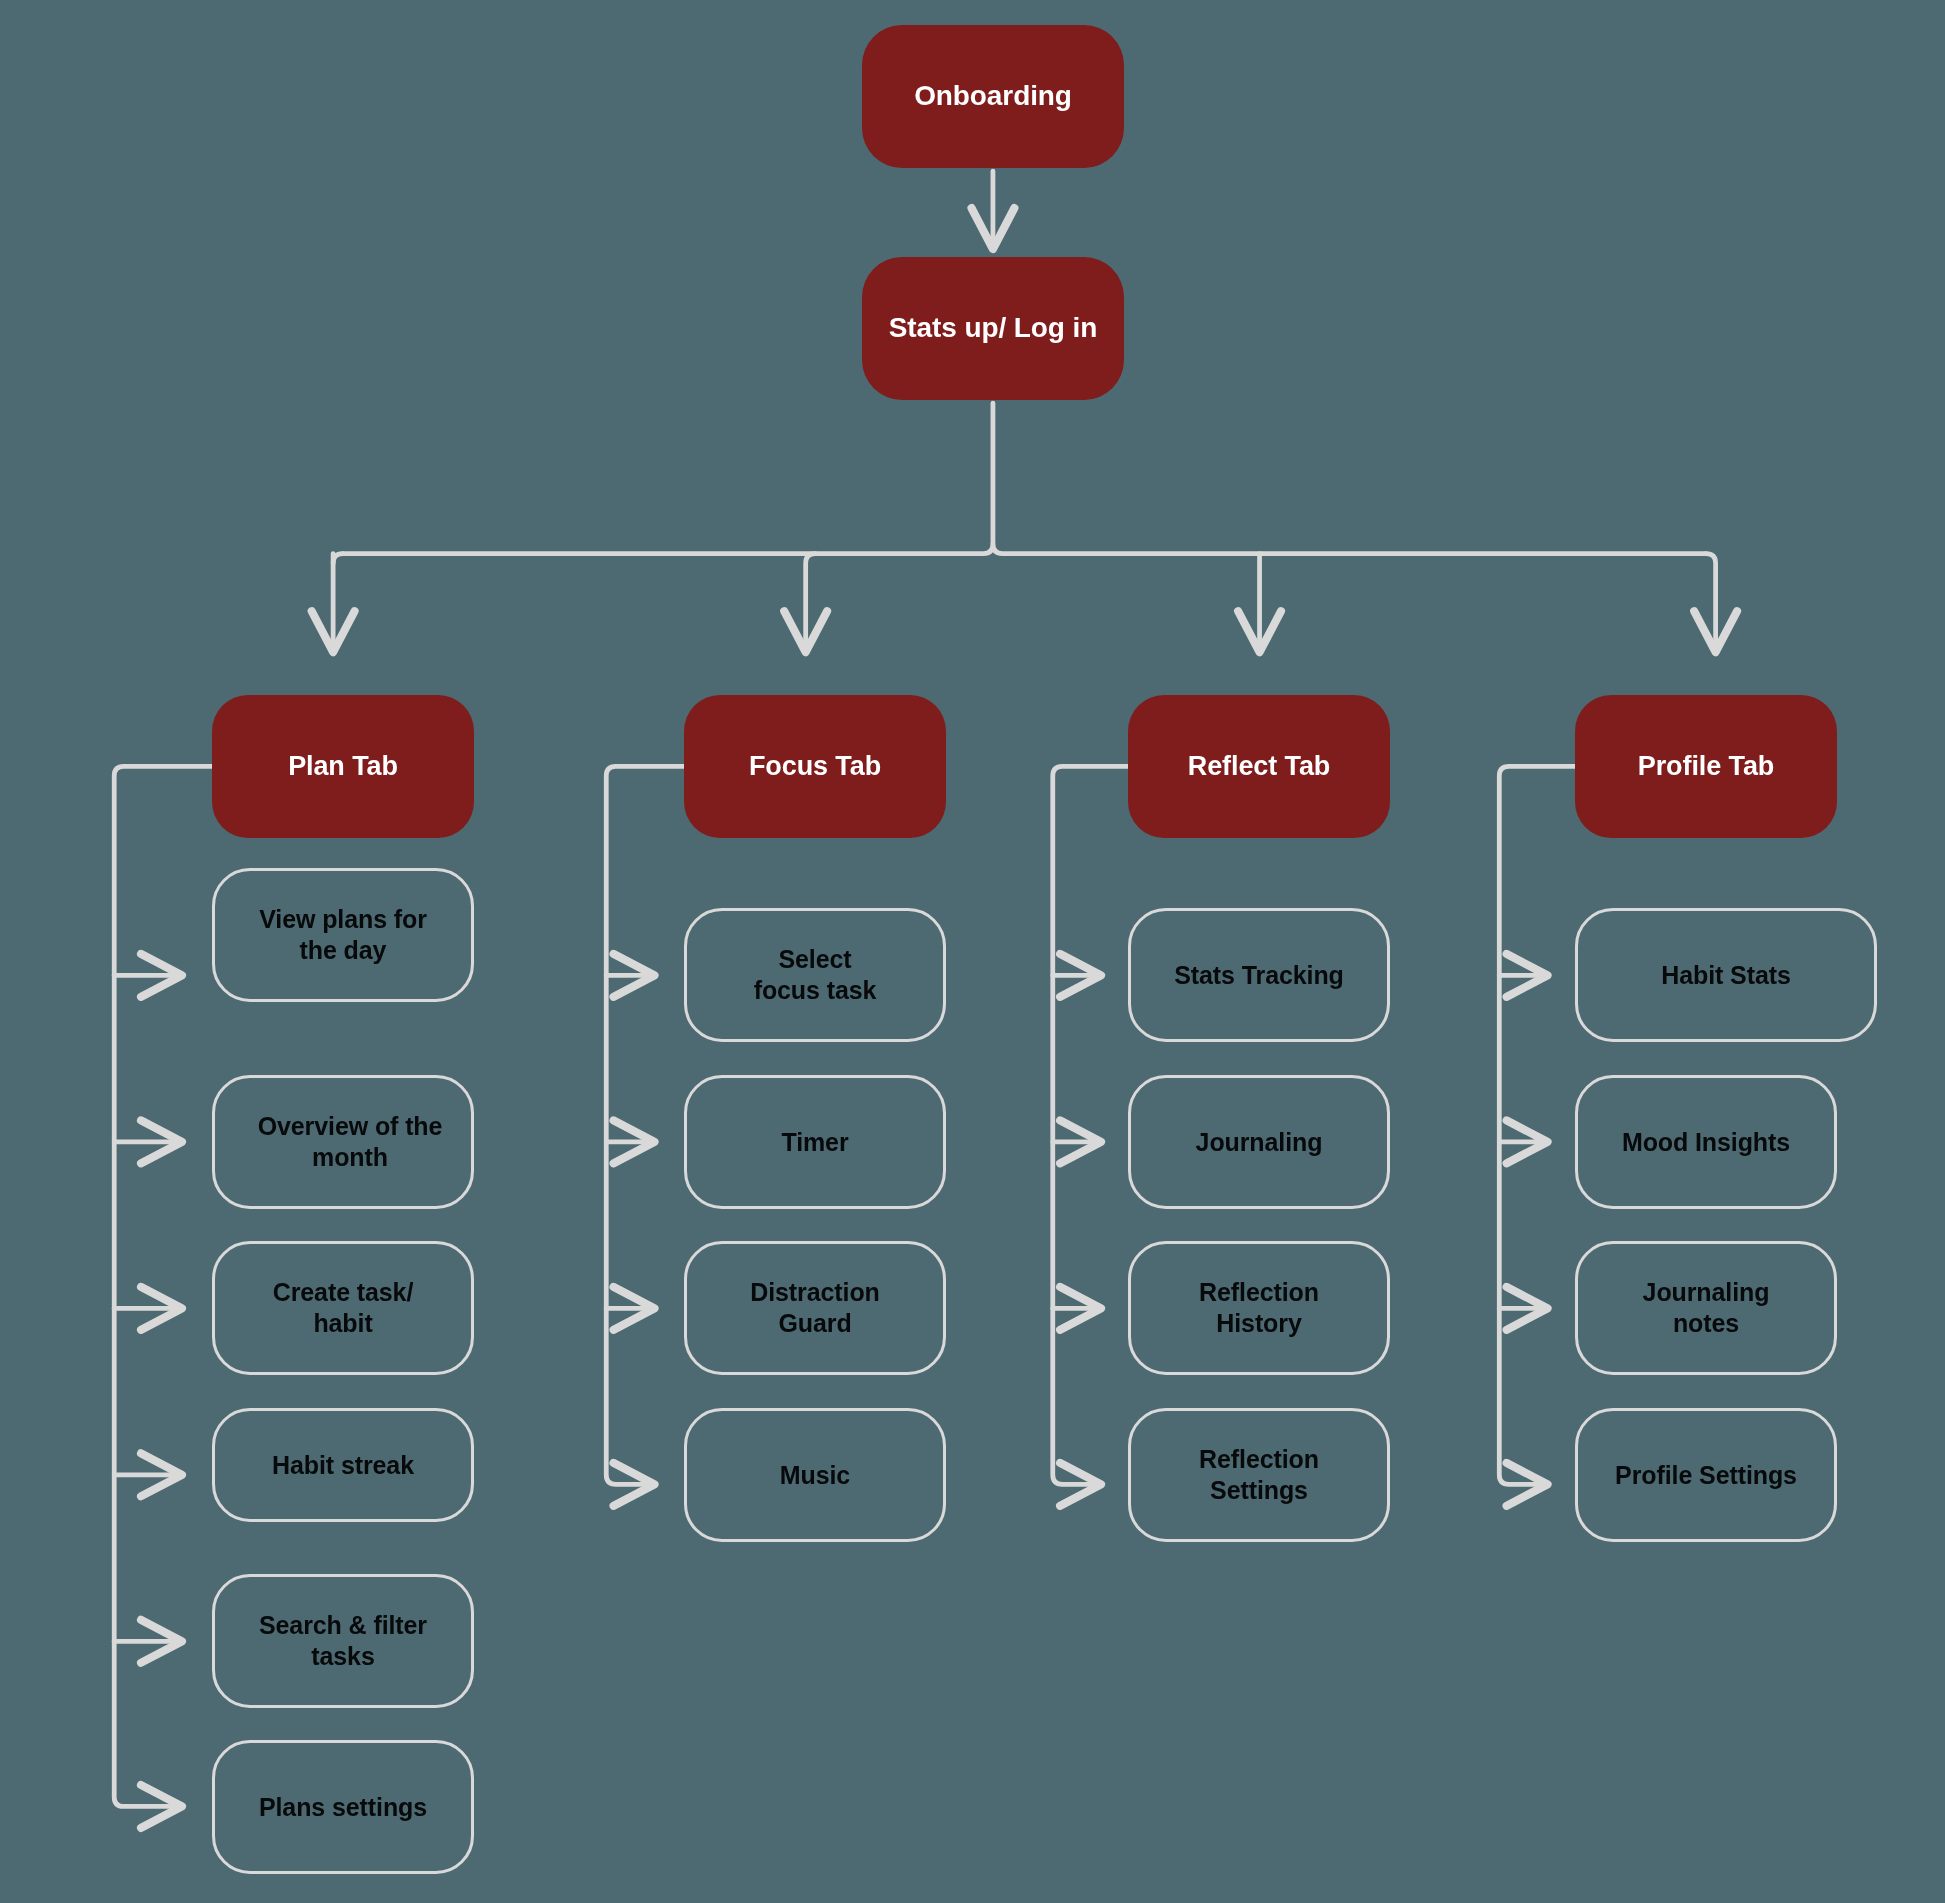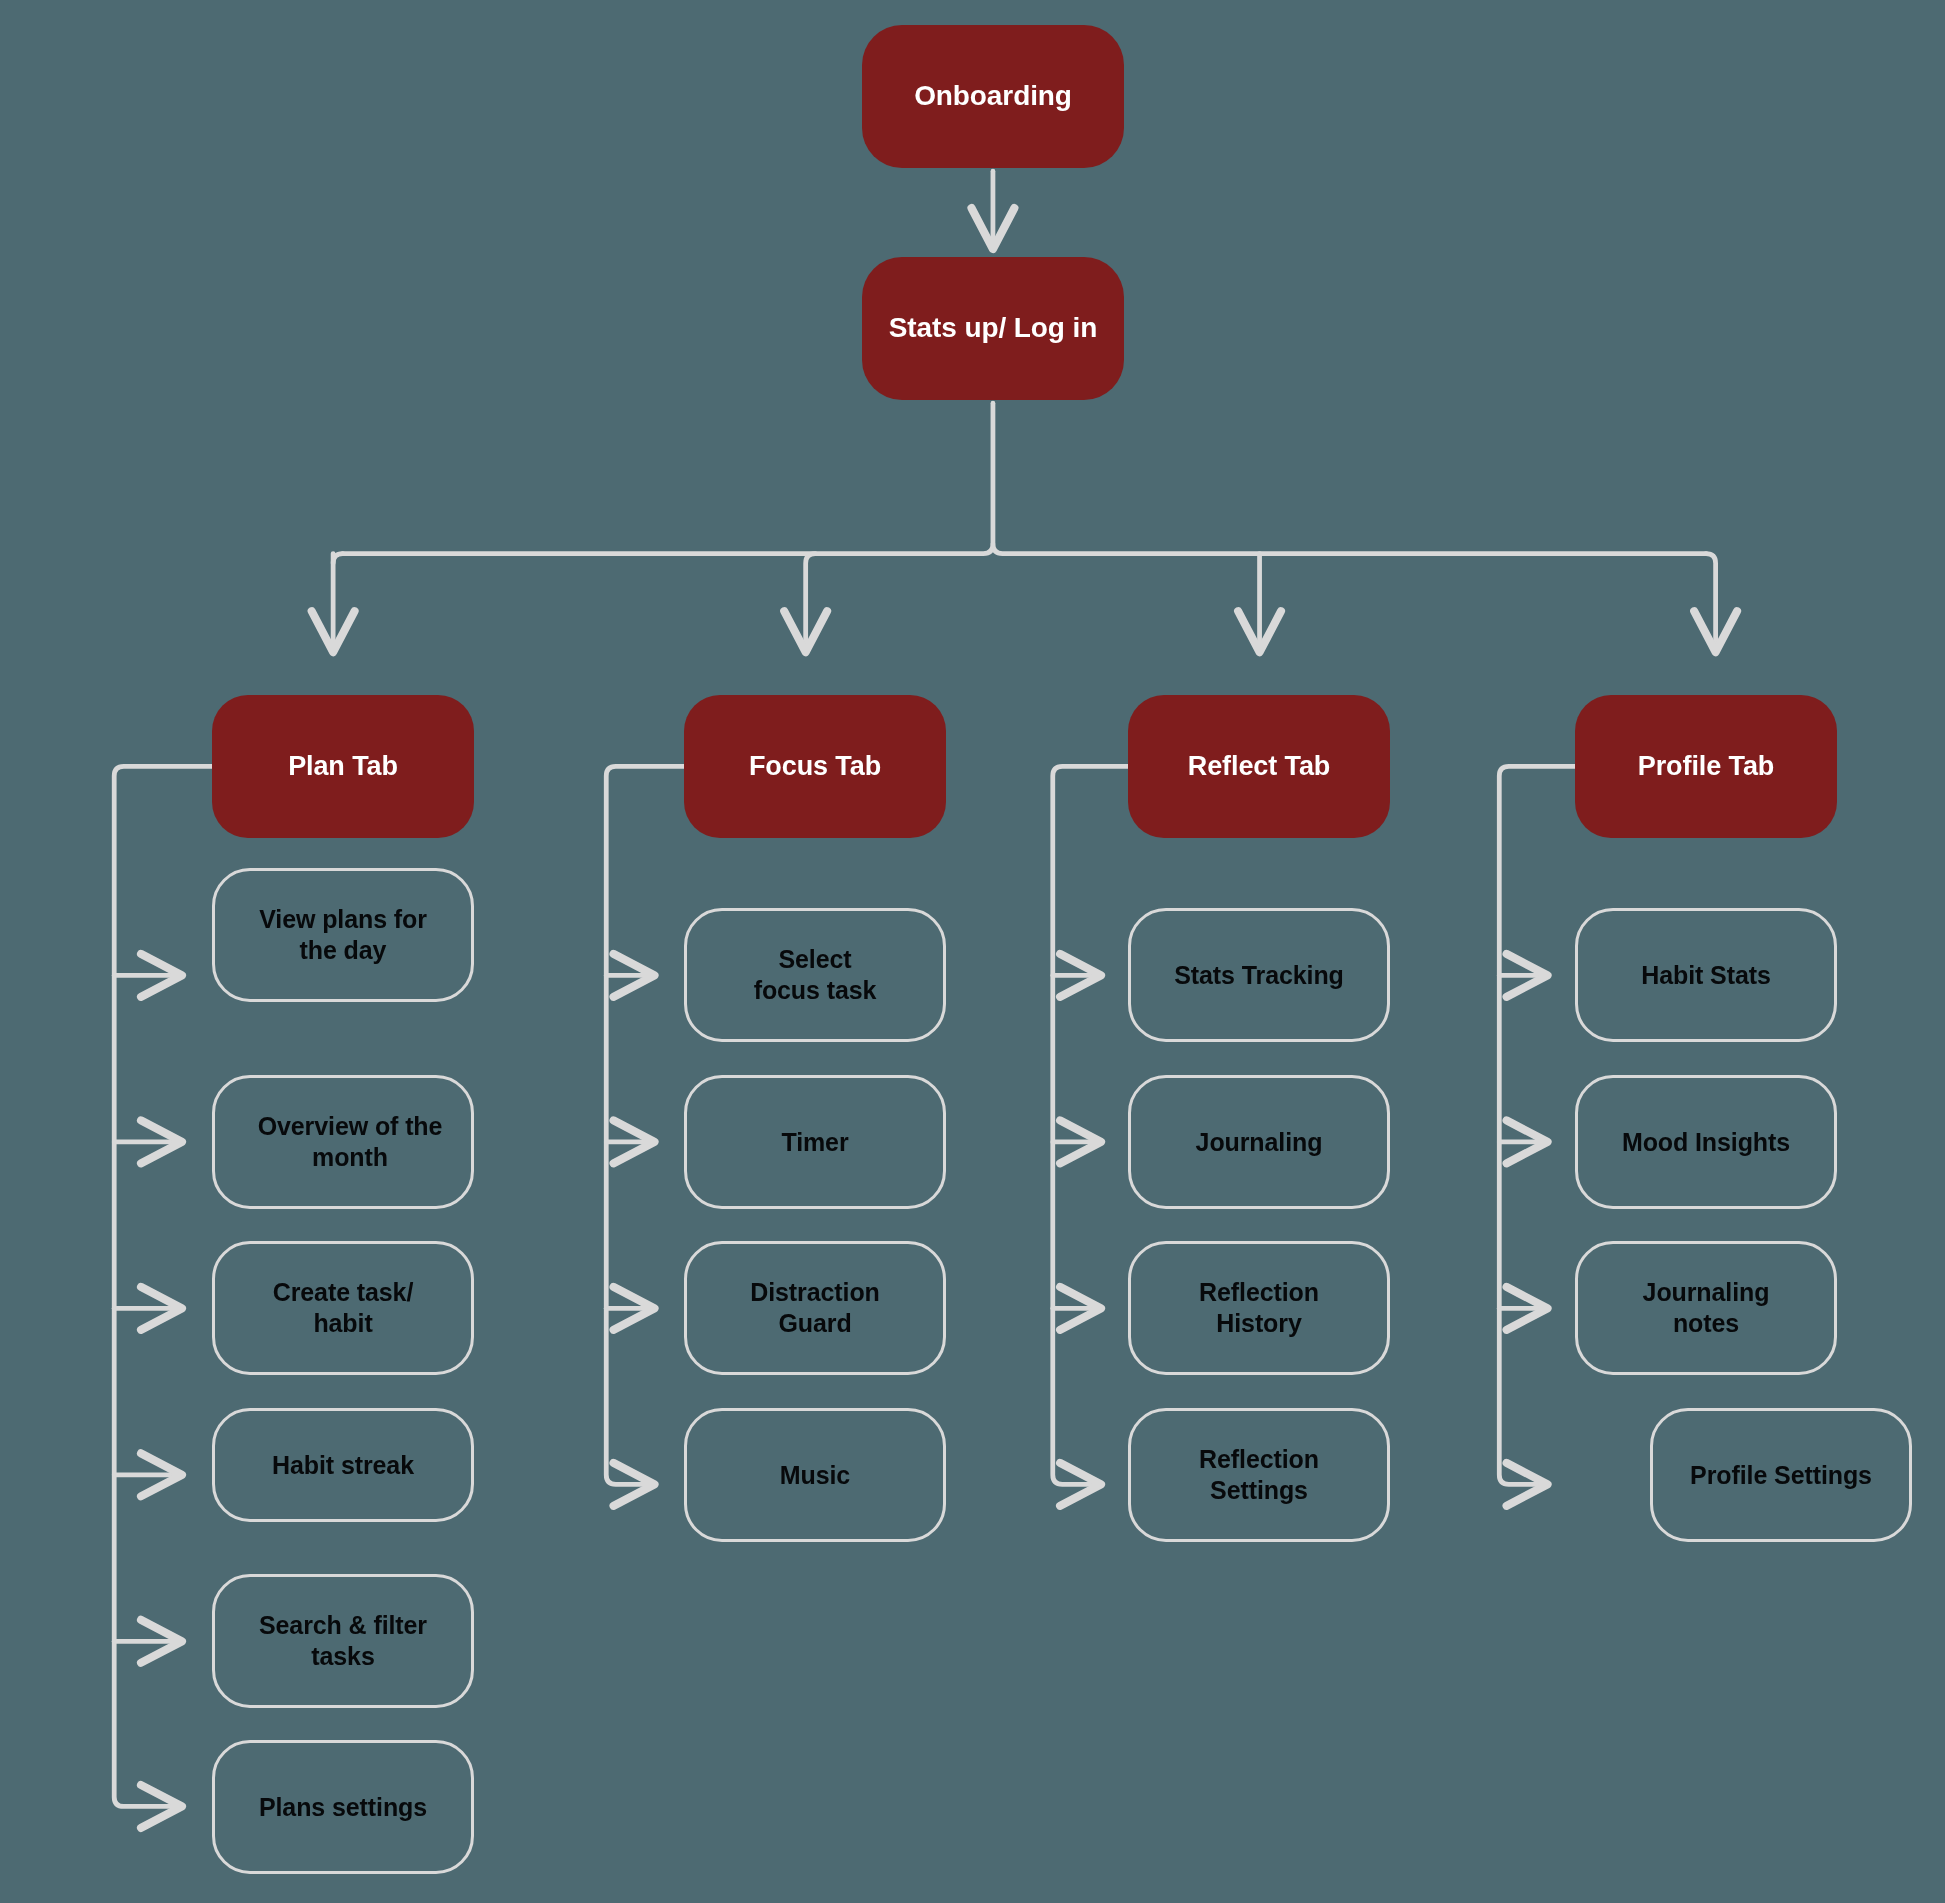--- a/index.html
+++ b/index.html
@@ -157,28 +157,28 @@
   </div>
   <div class="node leaf" style="left:1128px;top:1241px;width:262px;height:134px;">
     <span class="lbl">Reflection
 History</span>
   </div>
   <div class="node leaf" style="left:1128px;top:1408px;width:262px;height:134px;">
     <span class="lbl">Reflection
 Settings</span>
   </div>
 
-  <div class="node leaf" style="left:1575px;top:908px;width:262px;height:134px;">
+  <div class="node leaf" style="left:1575px;top:908px;width:302px;height:134px;">
     <span class="lbl">Habit Stats</span>
   </div>
   <div class="node leaf" style="left:1575px;top:1075px;width:262px;height:134px;">
     <span class="lbl">Mood Insights</span>
   </div>
   <div class="node leaf" style="left:1575px;top:1241px;width:262px;height:134px;">
     <span class="lbl">Journaling
 notes</span>
   </div>
-  <div class="node leaf" style="left:1650px;top:1408px;width:262px;height:134px;">
+  <div class="node leaf" style="left:1575px;top:1408px;width:262px;height:134px;">
     <span class="lbl">Profile Settings</span>
   </div>
 
 </div>
 
 
 </body></html>

